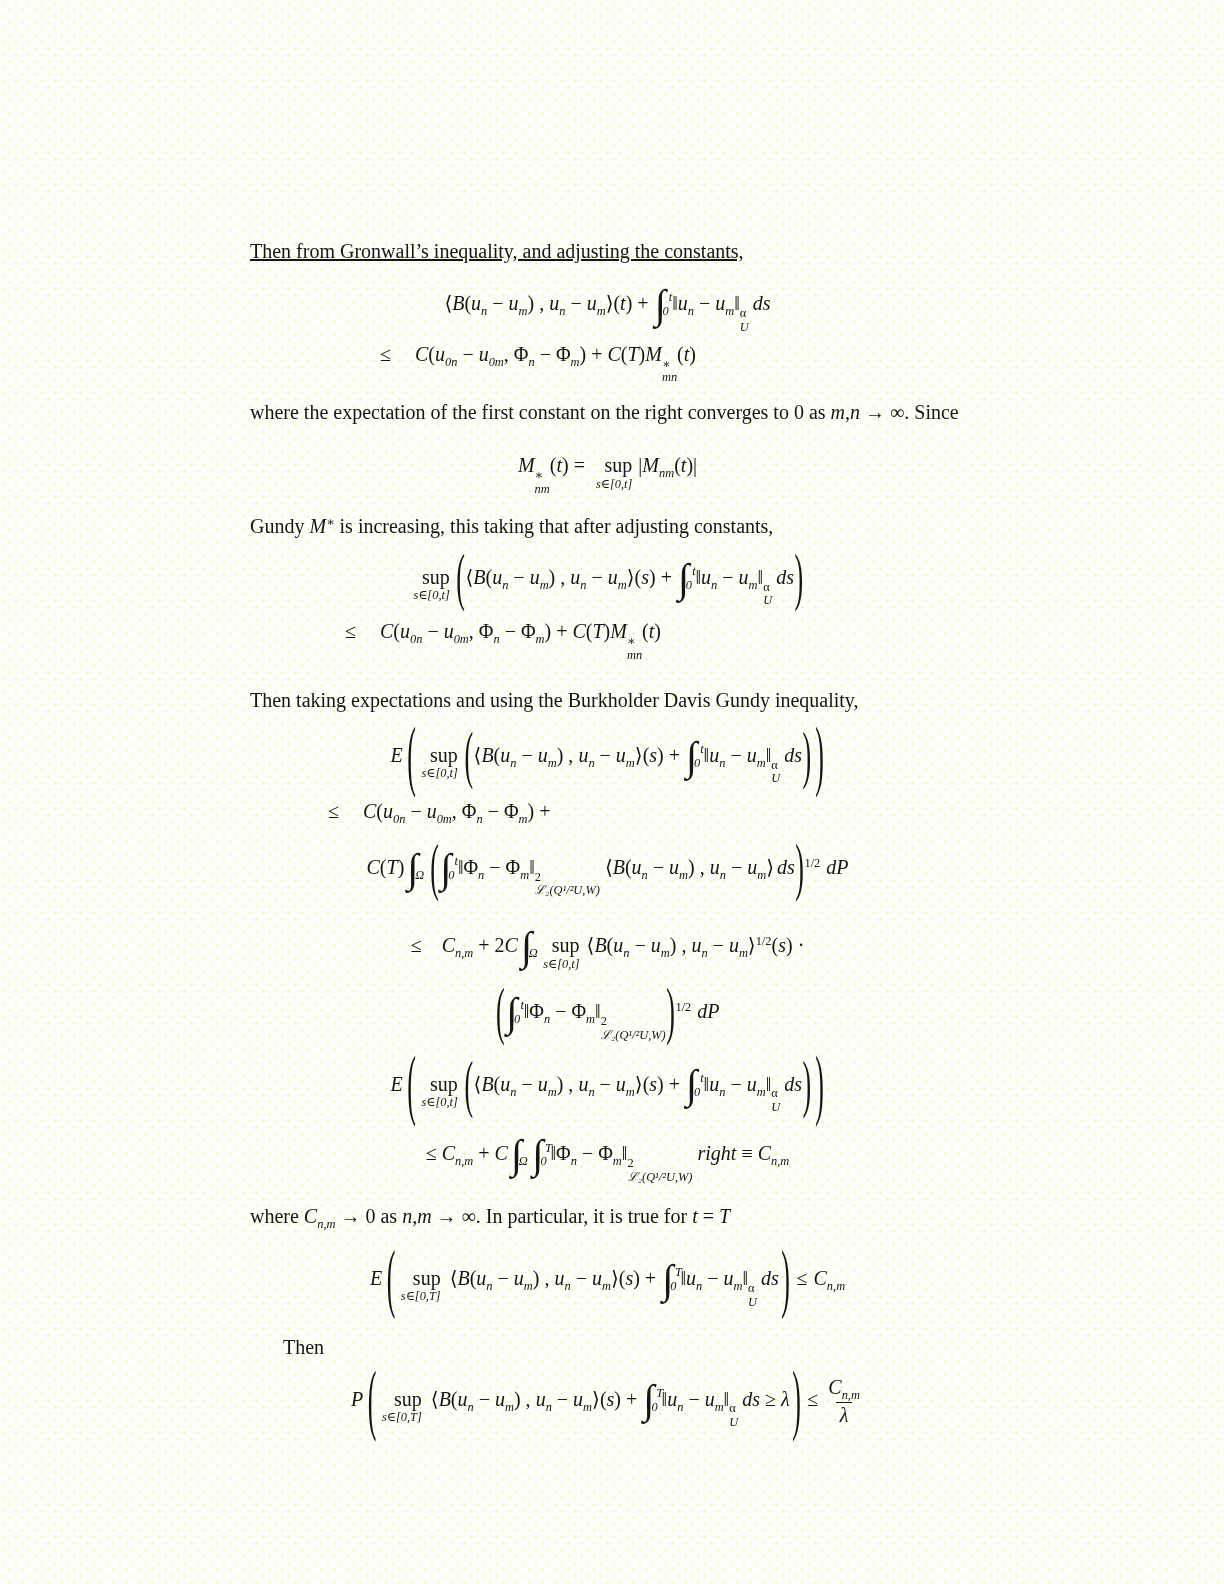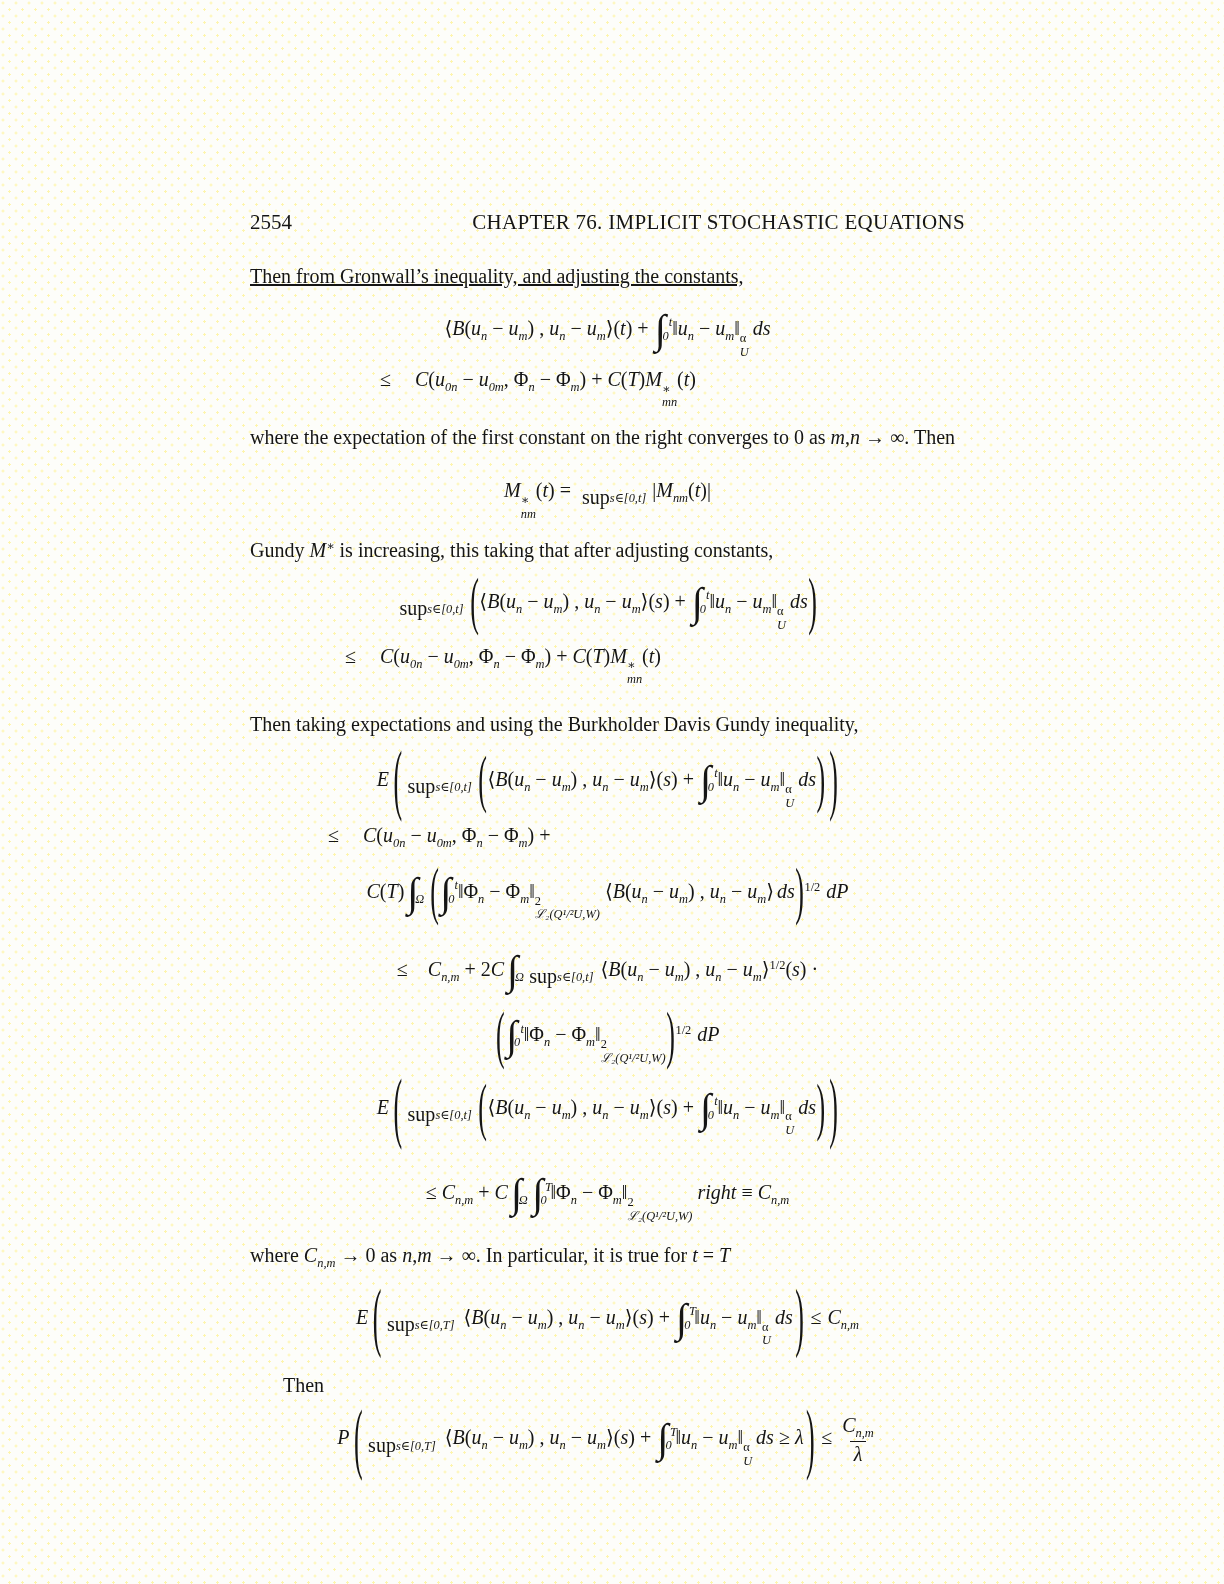--- a/index.html
+++ b/index.html
@@ -32,58 +32,54 @@
          font-size:0.62em;line-height:1.12;vertical-align:-0.55em;}
   .ss-sup{font-style:normal;}
   .ss-sub{font-style:italic;}
   .tk-int{display:inline-flex;align-items:center;vertical-align:middle;
           transform:translateY(-0.05em);margin:0 0.08em 0 0.05em;}
   .int-g{font-size:2.05em;line-height:1;font-style:normal;}
   .int-lims{display:inline-flex;flex-direction:column;justify-content:space-between;
             height:2.1em;font-size:0.62em;font-style:italic;line-height:1;margin-left:-0.12em;}
   .int-hi{transform:translateX(0.25em);}
   .int-lo{transform:translateX(-0.15em);}
-  .tk-lim{display:inline-flex;flex-direction:row;align-items:center;
-          vertical-align:middle;line-height:1;transform:translateY(0.25em);margin:15px 0.1em;}
+  .tk-lim{display:inline-flex;flex-direction:column;align-items:flex-end;
+          vertical-align:middle;line-height:1;transform:translateY(0.25em);margin:8px 0.1em;}
   .lim-main{font-style:normal;}
   .lim-under{font-size:0.62em;font-style:italic;margin-top:0.18em;}
   .tk-big{display:inline-block;vertical-align:middle;font-size:1.3em;line-height:1;
           transform-origin:50% 50%;font-style:normal;padding:0 0.02em;}
   .tk-frac{display:inline-flex;flex-direction:column;align-items:center;
            vertical-align:middle;line-height:1.2;margin-left:0.15em;text-align:right;}
   .frac-num{padding:0 0.2em;}
   .frac-den{border-top:1.4px solid #151515;padding:0 0.2em;}
 </style>
 </head>
 <body>
 
 <div class="page">
-  <div class="header">
-    <span class="pagenum">2554</span>
-    <span class="chapter">CHAPTER 76.  IMPLICIT STOCHASTIC EQUATIONS</span>
-  </div>
   <main>
       <div class="para" style="margin-top: 30px; text-decoration: underline;"><span class="tk tk-rm">Then from Gronwall’s inequality, and adjusting the constants,</span></div>
       <div class="eq" style="margin-top: 22px;">
         <div class="eq-line"><span class="tk tk-rm">⟨</span><span class="tk tk-it">B</span><span class="tk tk-rm">(</span><span class="tk tk-it">u</span><span class="tk tk-sub">n</span><span class="tk tk-rm"> − </span><span class="tk tk-it">u</span><span class="tk tk-sub">m</span><span class="tk tk-rm">) , </span><span class="tk tk-it">u</span><span class="tk tk-sub">n</span><span class="tk tk-rm"> − </span><span class="tk tk-it">u</span><span class="tk tk-sub">m</span><span class="tk tk-rm">⟩</span><span class="tk tk-rm">(</span><span class="tk tk-it">t</span><span class="tk tk-rm">) + </span><span class="tk tk-int">
             <span class="int-g">∫</span>
             <span class="int-lims">
               <span class="int-hi">t</span>
               <span class="int-lo">0</span>
             </span>
           </span><span class="tk tk-rm">‖</span><span class="tk tk-it">u</span><span class="tk tk-sub">n</span><span class="tk tk-rm"> − </span><span class="tk tk-it">u</span><span class="tk tk-sub">m</span><span class="tk tk-rm">‖</span><span class="tk tk-ss">
             <span class="ss-sup">α</span>
             <span class="ss-sub">U</span>
           </span><span class="tk tk-sp" style="width: 0.2em;"></span><span class="tk tk-it">ds</span></div>
         <div class="eq-line left" style="margin-top: 8px; margin-left: 130px;"><span class="tk tk-rm">≤</span><span class="tk tk-sp" style="width: 1.2em;"></span><span class="tk tk-it">C</span><span class="tk tk-rm">(</span><span class="tk tk-it">u</span><span class="tk tk-sub">0n</span><span class="tk tk-rm"> − </span><span class="tk tk-it">u</span><span class="tk tk-sub">0m</span><span class="tk tk-rm">, Φ</span><span class="tk tk-sub">n</span><span class="tk tk-rm"> − Φ</span><span class="tk tk-sub">m</span><span class="tk tk-rm">)</span><span class="tk tk-rm"> + </span><span class="tk tk-it">C</span><span class="tk tk-rm">(</span><span class="tk tk-it">T</span><span class="tk tk-rm">)</span><span class="tk tk-it">M</span><span class="tk tk-ss">
             <span class="ss-sup">∗</span>
             <span class="ss-sub">mn</span>
           </span><span class="tk tk-rm">(</span><span class="tk tk-it">t</span><span class="tk tk-rm">)</span></div>
       </div>
-      <div class="para" style="margin-top: 16px;"><span class="tk tk-rm">where the expectation of the first constant on the right converges to 0 as </span><span class="tk tk-it">m</span><span class="tk tk-rm">,</span><span class="tk tk-it">n</span><span class="tk tk-rm"> → ∞. Then</span></div>
+      <div class="para" style="margin-top: 16px;"><span class="tk tk-rm">where the expectation of the first constant on the right converges to 0 as </span><span class="tk tk-it">m</span><span class="tk tk-rm">,</span><span class="tk tk-it">n</span><span class="tk tk-rm"> → ∞. Since</span></div>
       <div class="eq" style="margin-top: 18px;">
         <div class="eq-line"><span class="tk tk-it">M</span><span class="tk tk-ss">
             <span class="ss-sup">∗</span>
             <span class="ss-sub">nm</span>
           </span><span class="tk tk-rm">(</span><span class="tk tk-it">t</span><span class="tk tk-rm">) = </span><span class="tk tk-sp" style="width: 0.2em;"></span><span class="tk tk-lim">
             <span class="lim-main">sup</span>
             <span class="lim-under">s∈[0,t]</span>
           </span><span class="tk tk-sp" style="width: 0.2em;"></span><span class="tk tk-rm">|</span><span class="tk tk-it">M</span><span class="tk tk-sub">nm</span><span class="tk tk-rm">(</span><span class="tk tk-it">t</span><span class="tk tk-rm">)</span><span class="tk tk-rm">|</span></div>
       </div>
       <div class="para" style="margin-top: 18px;"><span class="tk tk-rm">Gundy </span><span class="tk tk-it">M</span><span class="tk tk-sup">∗</span><span class="tk tk-rm"> is increasing, this taking that after adjusting constants,</span></div>
@@ -166,21 +162,21 @@
           </span><span class="tk tk-sp" style="width: 0.2em;"></span><span class="tk tk-big" style="transform: scale(1, 2.4);">(</span><span class="tk tk-rm">⟨</span><span class="tk tk-it">B</span><span class="tk tk-rm">(</span><span class="tk tk-it">u</span><span class="tk tk-sub">n</span><span class="tk tk-rm"> − </span><span class="tk tk-it">u</span><span class="tk tk-sub">m</span><span class="tk tk-rm">) , </span><span class="tk tk-it">u</span><span class="tk tk-sub">n</span><span class="tk tk-rm"> − </span><span class="tk tk-it">u</span><span class="tk tk-sub">m</span><span class="tk tk-rm">⟩</span><span class="tk tk-rm">(</span><span class="tk tk-it">s</span><span class="tk tk-rm">) + </span><span class="tk tk-int">
             <span class="int-g">∫</span>
             <span class="int-lims">
               <span class="int-hi">t</span>
               <span class="int-lo">0</span>
             </span>
           </span><span class="tk tk-rm">‖</span><span class="tk tk-it">u</span><span class="tk tk-sub">n</span><span class="tk tk-rm"> − </span><span class="tk tk-it">u</span><span class="tk tk-sub">m</span><span class="tk tk-rm">‖</span><span class="tk tk-ss">
             <span class="ss-sup">α</span>
             <span class="ss-sub">U</span>
           </span><span class="tk tk-sp" style="width: 0.2em;"></span><span class="tk tk-it">ds</span><span class="tk tk-big" style="transform: scale(1, 2.4);">)</span><span class="tk tk-sp" style="width: 0.15em;"></span><span class="tk tk-big" style="transform: scale(1, 3);">)</span></div>
-        <div class="eq-line" style="margin-top: 36px;"><span class="tk tk-rm">≤ </span><span class="tk tk-it">C</span><span class="tk tk-sub">n,m</span><span class="tk tk-rm"> + </span><span class="tk tk-it">C</span><span class="tk tk-sp" style="width: 0.1em;"></span><span class="tk tk-int">
+        <div class="eq-line" style="margin-top: 20px;"><span class="tk tk-rm">≤ </span><span class="tk tk-it">C</span><span class="tk tk-sub">n,m</span><span class="tk tk-rm"> + </span><span class="tk tk-it">C</span><span class="tk tk-sp" style="width: 0.1em;"></span><span class="tk tk-int">
             <span class="int-g">∫</span>
             <span class="int-lims">
               <span class="int-hi"></span>
               <span class="int-lo">Ω</span>
             </span>
           </span><span class="tk tk-int">
             <span class="int-g">∫</span>
             <span class="int-lims">
               <span class="int-hi">T</span>
               <span class="int-lo">0</span>

